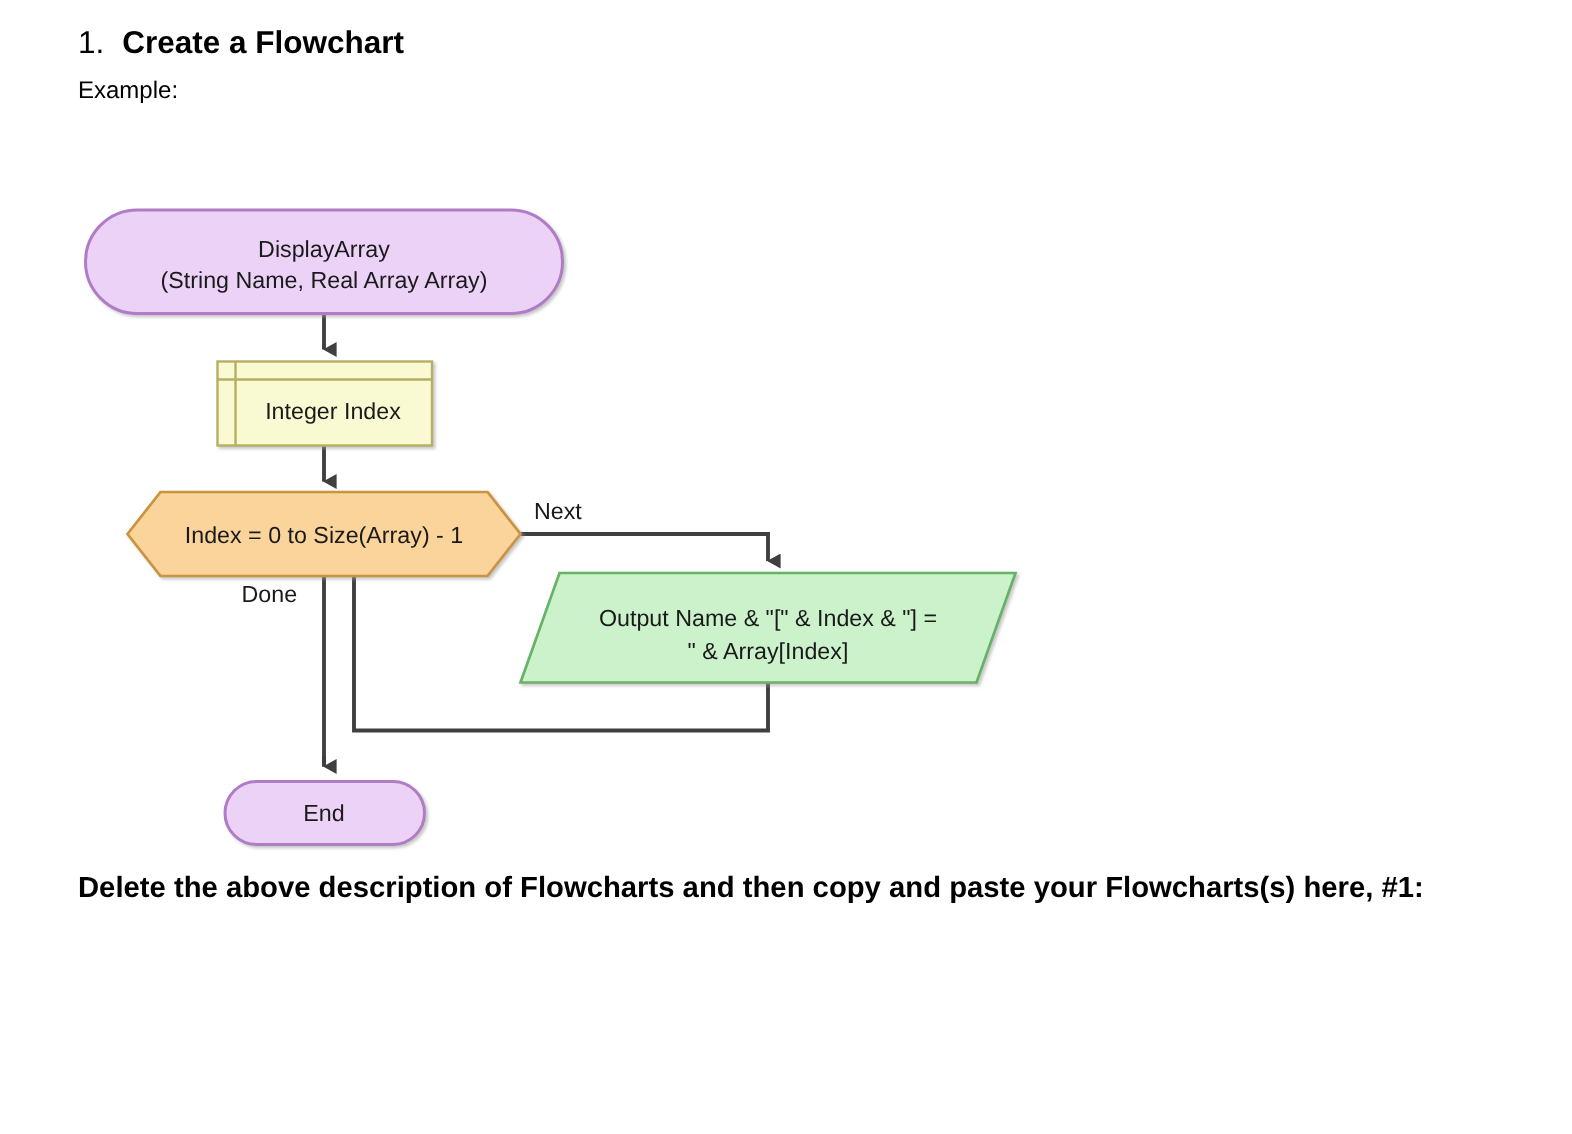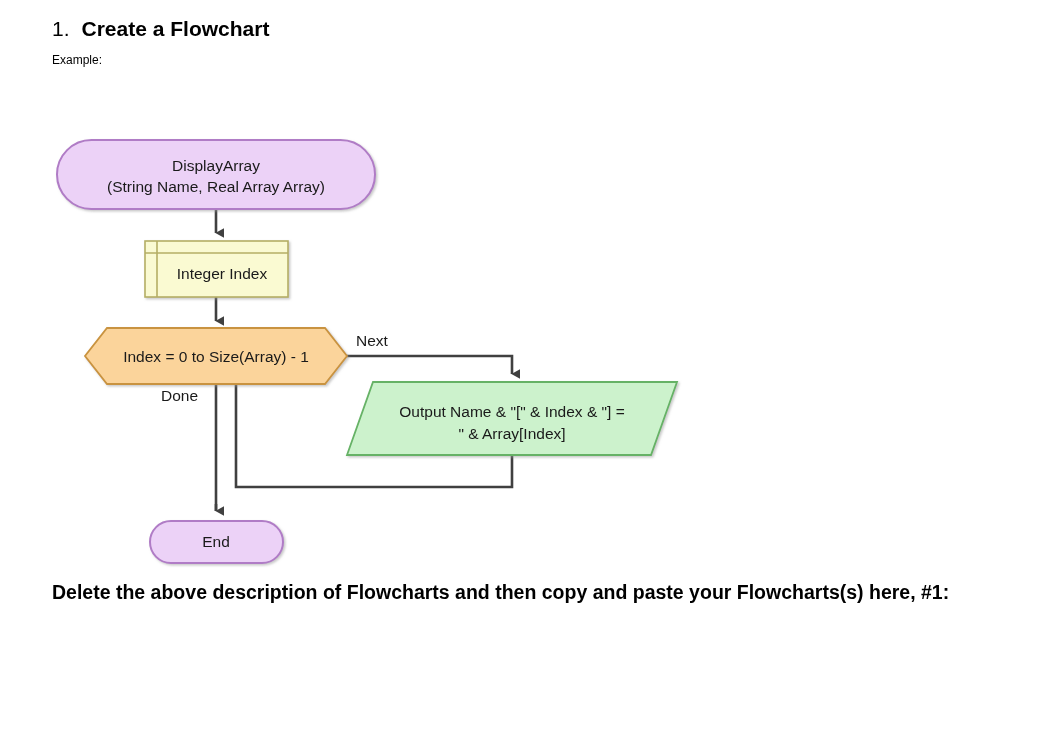--- a/index.html
+++ b/index.html
@@ -40,21 +40,21 @@
     font-weight: 700;
   }
   .para {
     font-size: 17.5px;
     line-height: 29px;
     font-weight: 400;
     margin: 0;
     width: 890px;
   }
   .para-example {
-    font-size: 12px;
+    font-size: 16px;
     line-height: 29px;
     margin: 0;
   }
 
   .footer-note {
     position: absolute;
     left: 52px;
     top: 574px;
     width: 900px;
     font-size: 19.5px;

